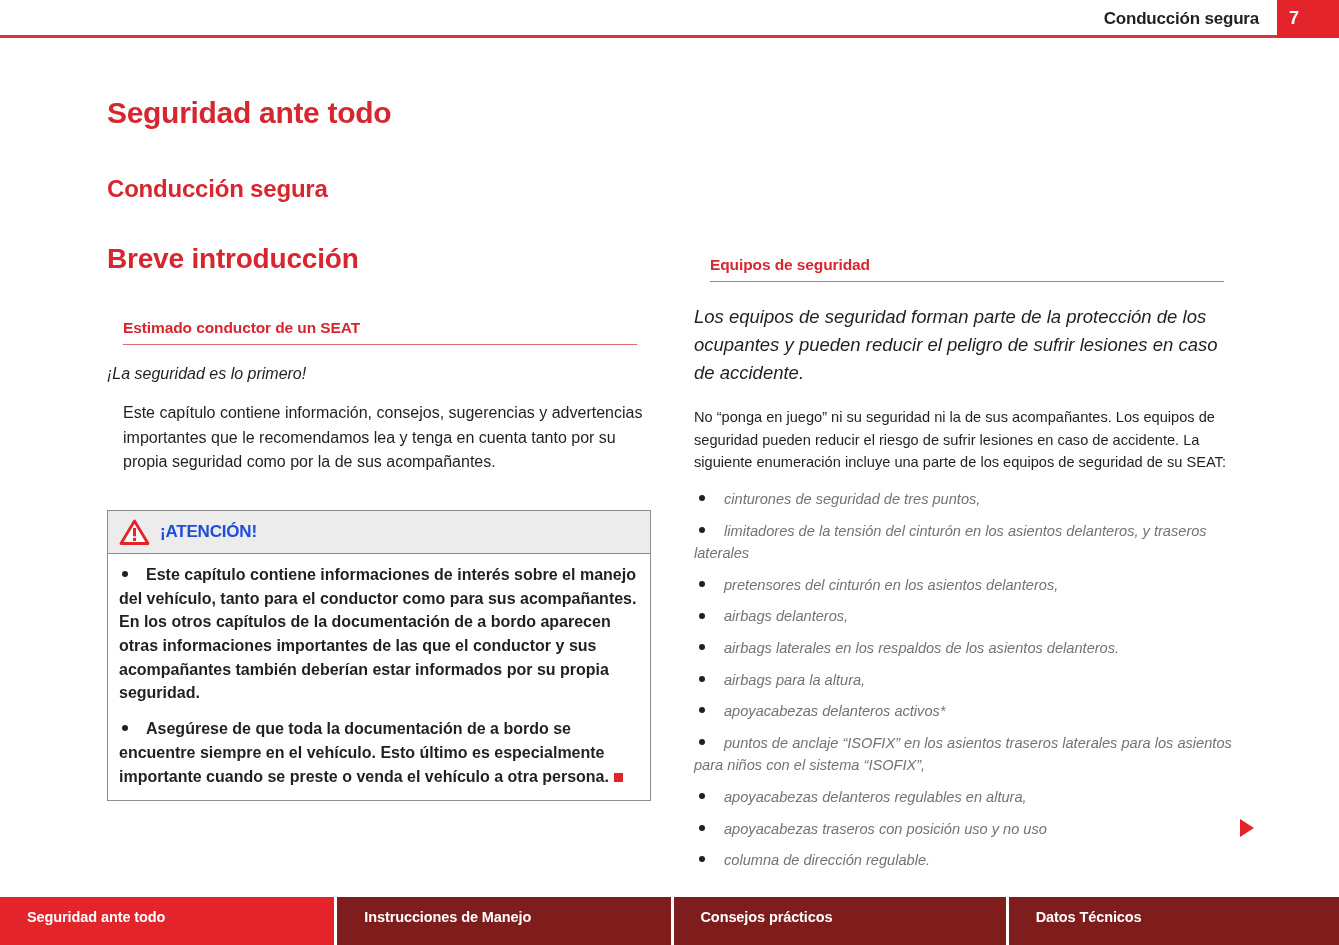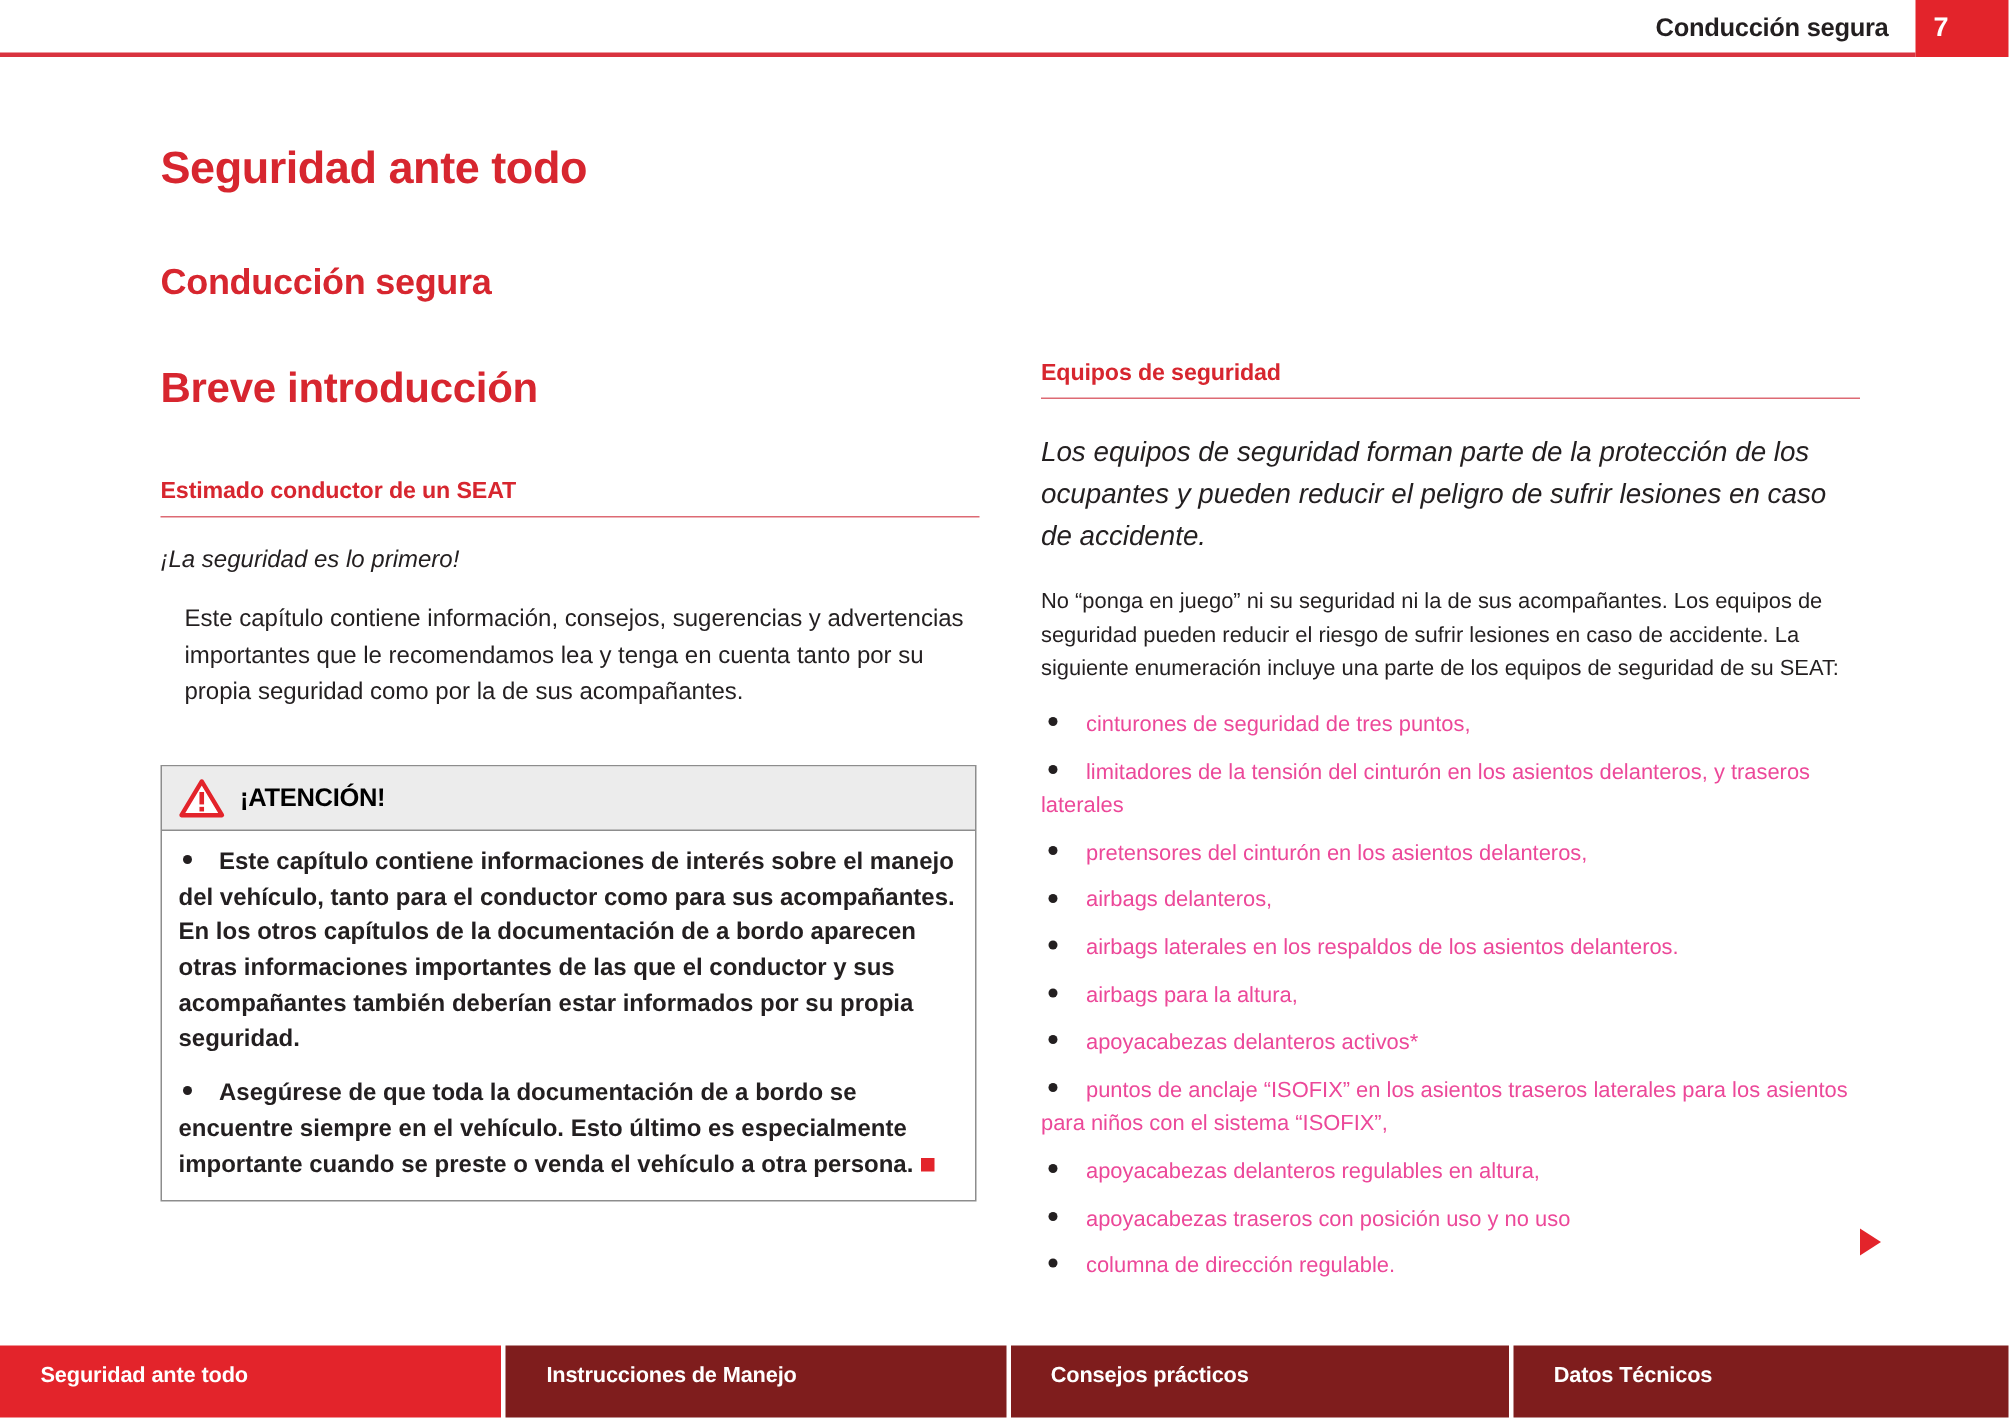--- a/index.html
+++ b/index.html
@@ -95,21 +95,21 @@
     color: #d7262f;
     letter-spacing: -0.2px;
     margin: 42px 0 0 0;
     line-height: 1.1;
   }
   .h-sub {
     font-size: 15.5px;
     font-weight: bold;
     color: #d7262f;
     letter-spacing: -0.1px;
-    margin: 0;
+    margin: 16px;
     padding-bottom: 7px;
     line-height: 1.15;
     border-bottom: 1.5px solid #dd6a74;
   }
   .h-sub-left { margin-top: 44px; }
 
   
   .lead-italic {
     font-style: italic;
     font-size: 16px;
@@ -142,21 +142,22 @@
     margin: 14px 0 0 0;
     padding: 0;
     list-style: none;
   }
   .bullet-item {
     position: relative;
     font-size: 14.6px;
     line-height: 1.55;
     margin-bottom: 9px;
     padding-left: 0;
-    color: #ec4899;
+    color: #737373;
+    font-style: italic;
   }
   .bullet-item .dot {
     display: inline-block;
     width: 6px;
     height: 6px;
     border-radius: 50%;
     background: #231f20;
     vertical-align: middle;
     position: relative;
     top: -2px;
@@ -184,21 +185,21 @@
   }
   .warn-tri {
     width: 31px;
     height: 27px;
     flex: 0 0 auto;
     margin-right: 10px;
   }
   .attention-title {
     font-size: 17px;
     font-weight: bold;
-    color: #000000;
+    color: #1d4ed8;
     letter-spacing: -0.2px;
   }
   .attention-body {
     padding: 9px 11px 10px 11px;
   }
   .att-par {
     font-size: 16px;
     font-weight: bold;
     line-height: 1.48;
     margin: 0 0 12px 0;

